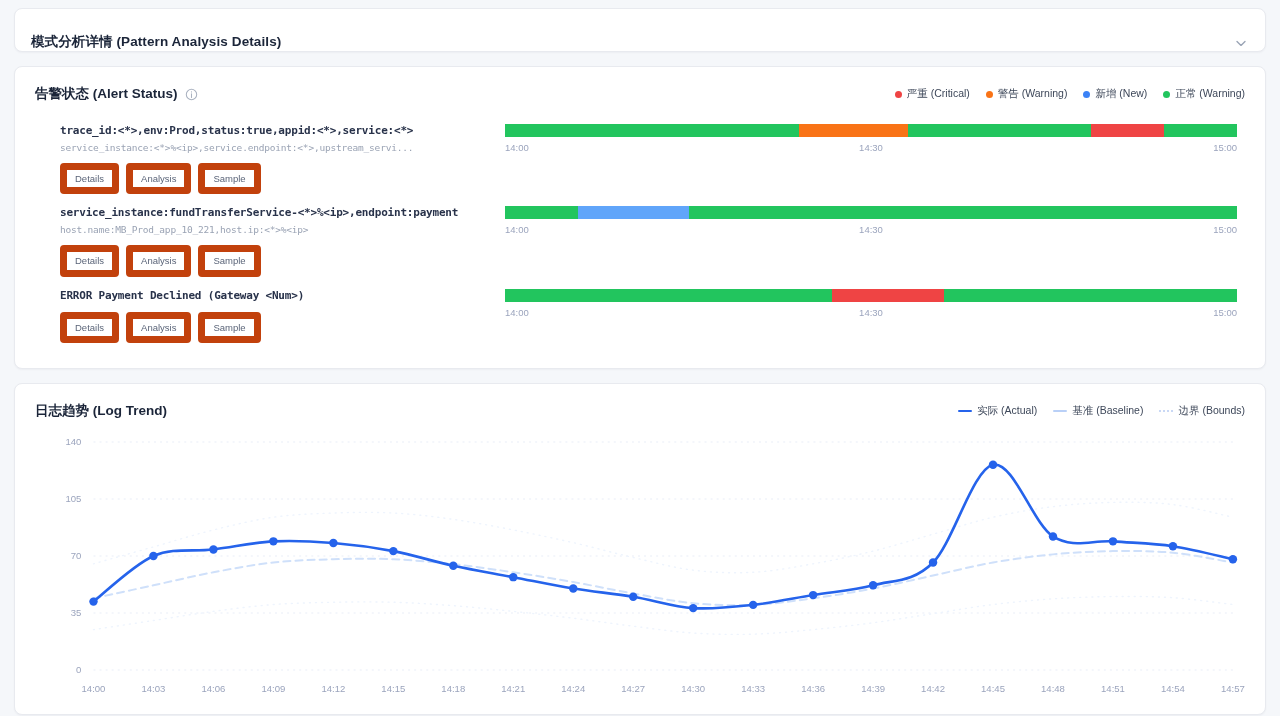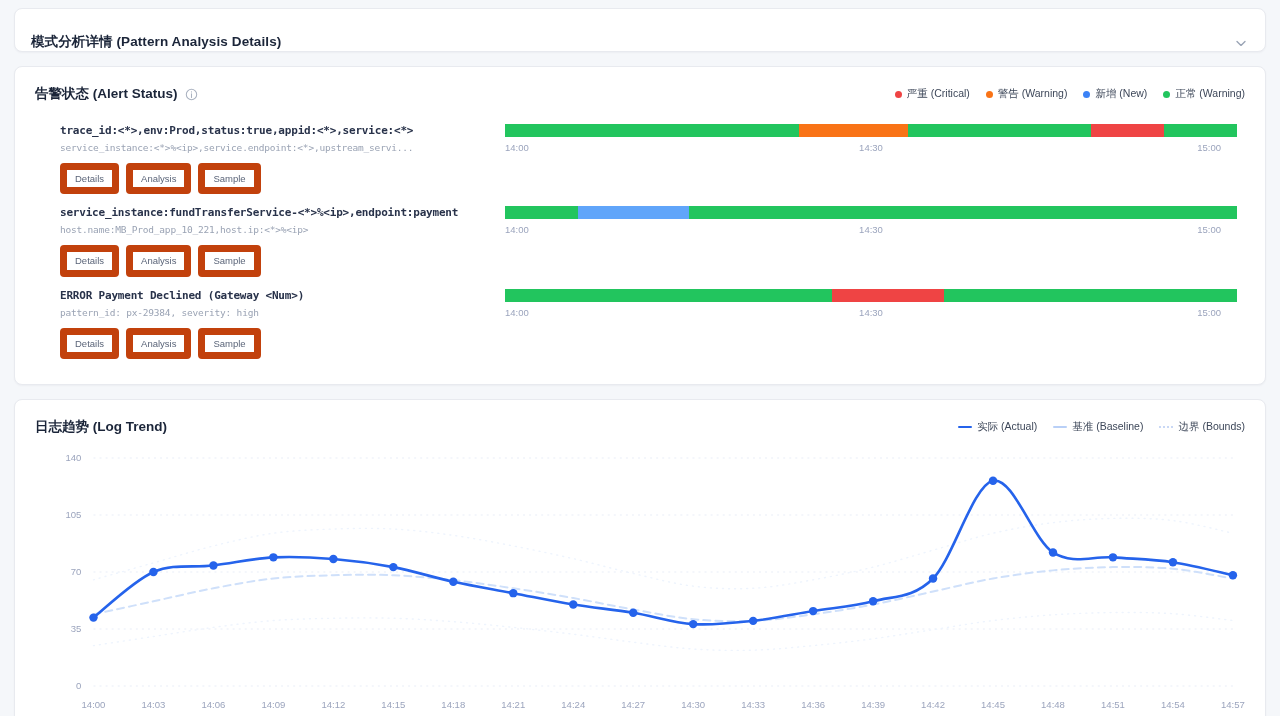--- a/index.html
+++ b/index.html
@@ -66,21 +66,21 @@
   }
   .alert-right { flex: 1; padding-right: 8px; }
   .status-bar { height: 13px; display: flex; width: 100%; overflow: hidden; }
   .seg { height: 13px; }
   .bar-axis { position: relative; height: 14px; margin-top: 5px; }
   .bar-axis span {
     position: absolute; top: 0; font-size: 9.5px; color: #9aa3c4; color:#9ba4bd;
   }
   .bar-axis .t-start { left: 0; }
   .bar-axis .t-mid { left: 50%; transform: translateX(-50%); }
-  .bar-axis .t-end { right: 16px; }
+  .bar-axis .t-end { right: 0; }
 
   
   .trend-card { padding: 18px 20px 10px 20px; }
   .chart-wrap { position: relative; height: 270px; margin-top: 8px; }
   .chart-svg { display: block; width: 100%; height: 270px; }
   .ytick { font-size: 9.5px; fill: #9ba4bd; text-anchor: end; }
   .xtick { font-size: 9.5px; fill: #9ba4bd; text-anchor: middle; }
   .legend-line { width: 14px; height: 2px; border-radius: 2px; flex:none; }
   .legend-dash {
     width: 14px; height: 0; flex:none;
@@ -178,21 +178,20 @@
             <div class="bar-axis">
               <span class="t-start">14:00</span>
               <span class="t-mid">14:30</span>
               <span class="t-end">15:00</span>
             </div>
           </div>
         </div>
         <div class="alert-row">
           <div class="alert-left">
             <div class="alert-name">ERROR Payment Declined (Gateway &lt;Num&gt;)</div>
-            <div class="alert-sub">pattern_id: px-29384, severity: high</div>
             <div class="alert-btns">
               <button class="mini-btn">Details</button>
               <button class="mini-btn">Analysis</button>
               <button class="mini-btn">Sample</button>
             </div>
           </div>
           <div class="alert-right">
             <div class="status-bar">
               <div class="seg" style="width: 44.7%; background: rgb(34, 197, 94);"></div>
               <div class="seg" style="width: 15.3%; background: rgb(239, 68, 68);"></div>

